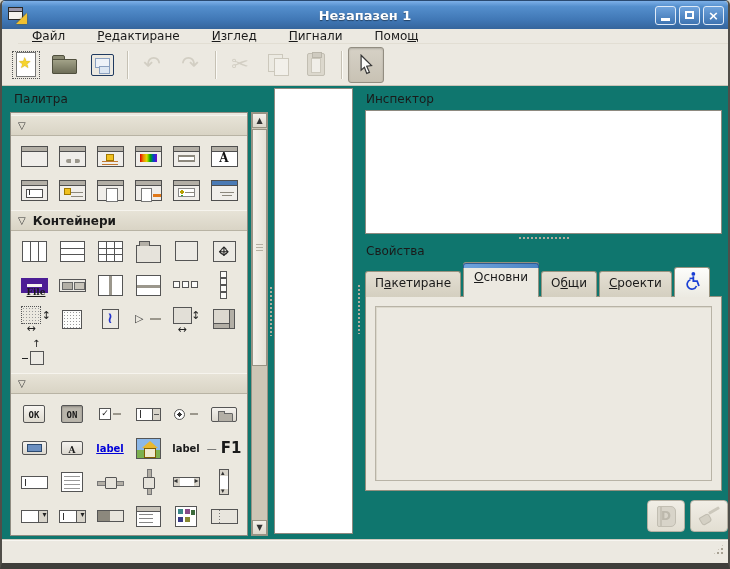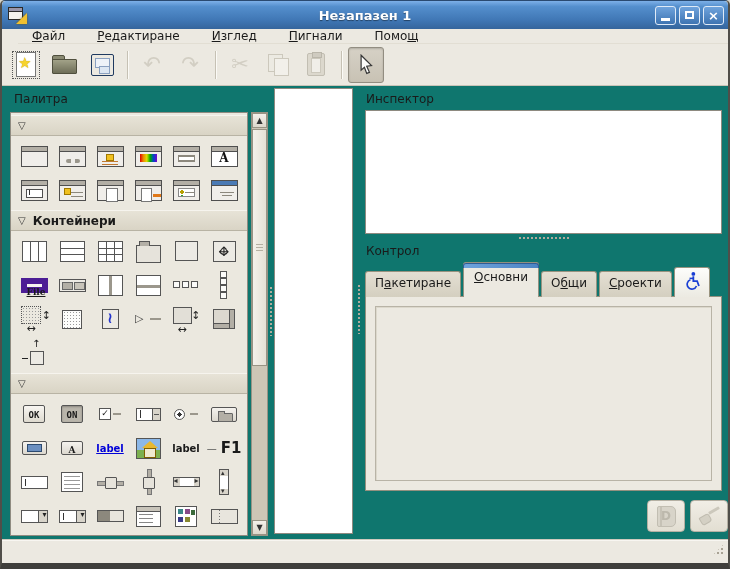--- a/index.html
+++ b/index.html
@@ -613,21 +613,21 @@
 
     <div class="canvas"></div>
 
     <div class="vgrip" style="left:355px; top:198px;"></div>
 
     <div class="panel-label" style="left:364px; top:6px;">Инспектор</div>
     <div class="inspector-box"></div>
 
     <div class="hgrip"></div>
 
-    <div class="panel-label" style="left:364px; top:158px;">Контрол</div>
+    <div class="panel-label" style="left:364px; top:158px;">Свойства</div>
 
     <div class="tabbar">
       <div class="tab"><span>П</span><span class="accel">а</span><span>кетиране</span></div>
       <div class="tab active"><span></span><span class="accel">О</span><span>сновни</span></div>
       <div class="tab"><span>О</span><span class="accel">б</span><span>щи</span></div>
       <div class="tab"><span></span><span class="accel">С</span><span>роекти</span></div>
       <div class="tab icontab">
         <svg width="18" height="19" viewBox="0 0 16 17">
           <circle cx="9.2" cy="2.6" r="1.7" fill="#1a3fd4"></circle>
           <path d="M9.2 4.6 L9.2 9 L12.6 9 L14.2 13.4" stroke="#1a3fd4" stroke-width="1.6" fill="none"></path>

